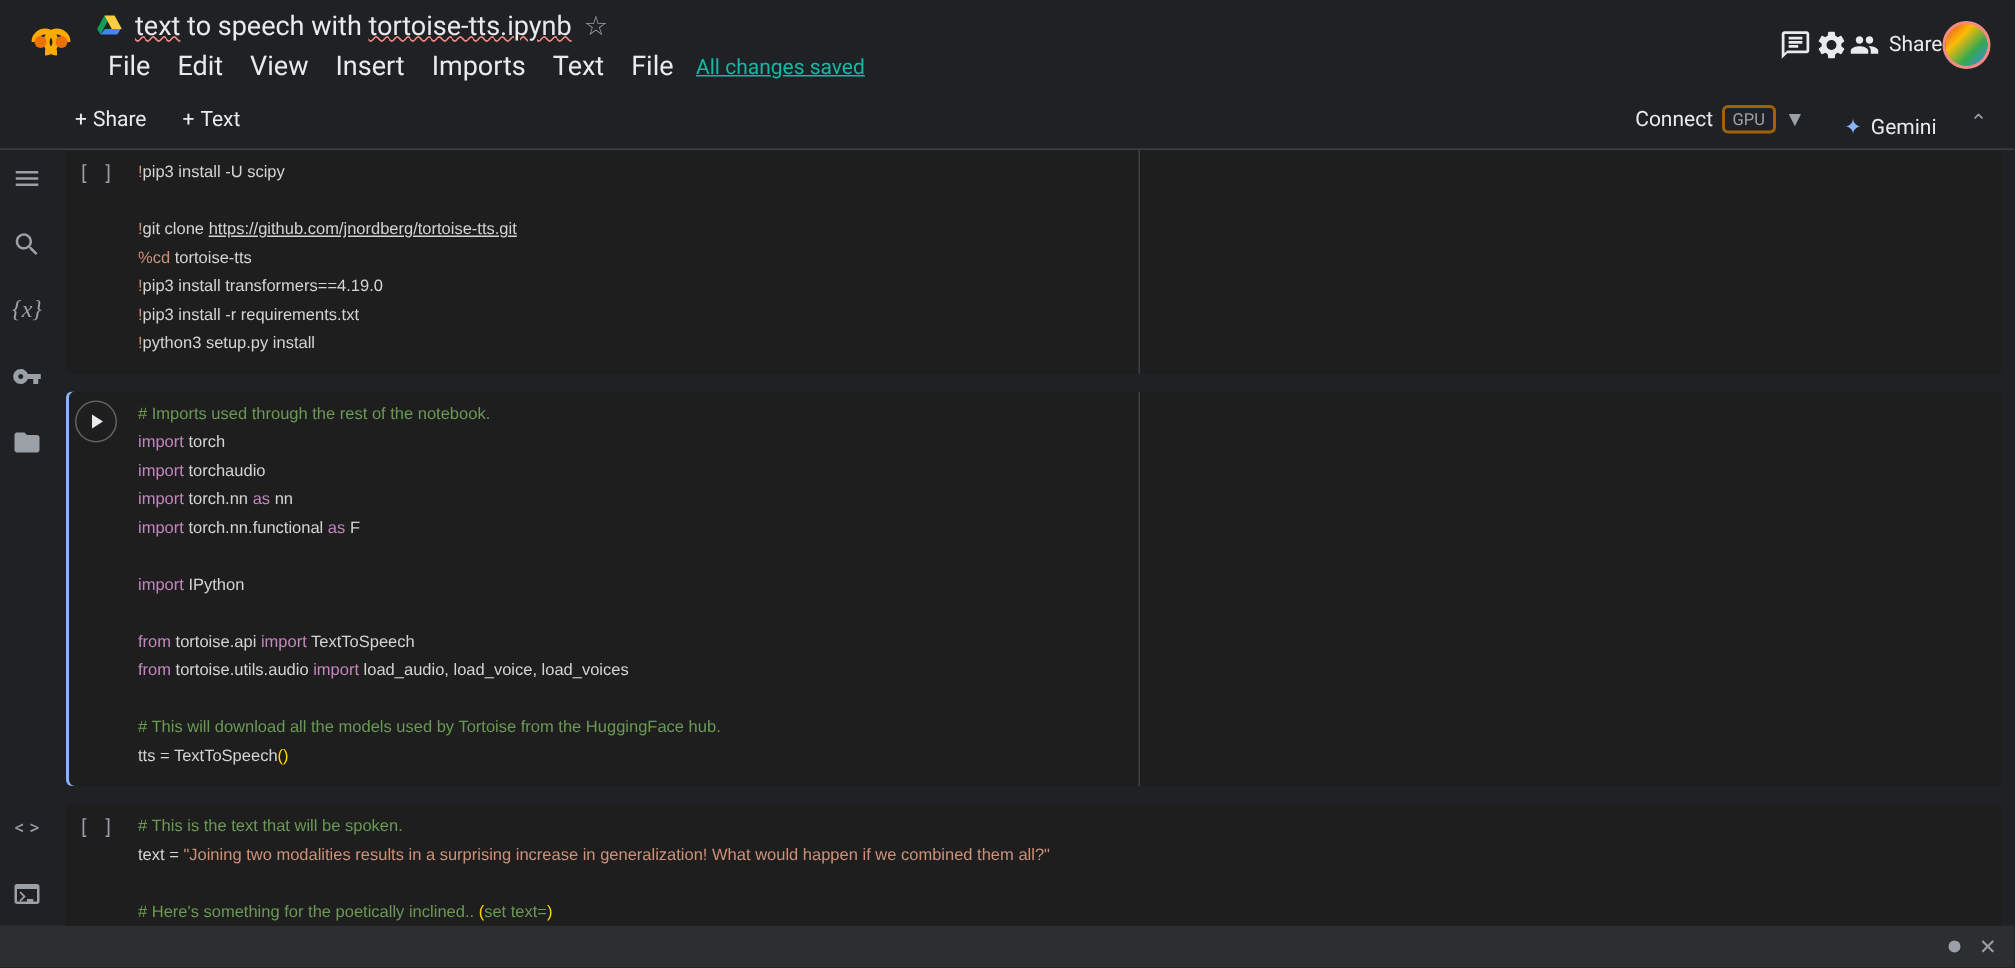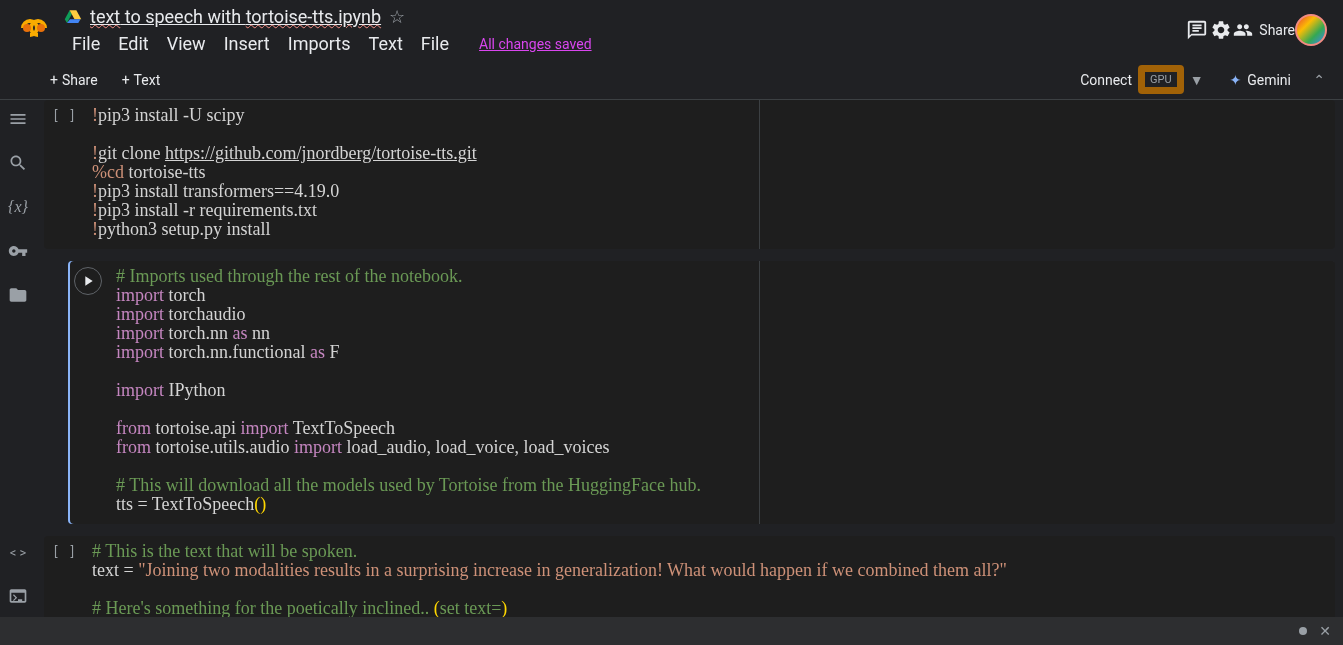--- a/index.html
+++ b/index.html
@@ -42,21 +42,20 @@
   gap: 8px;
 }
 .drive-icon {
   width: 18px;
   height: 18px;
 }
 .doc-title {
   font-size: 18px;
   color: #e8eaed;
   font-weight: 400;
-  text-decoration: underline;
 }
 .doc-title .red-underline {
   text-decoration: underline;
   text-decoration-color: #f28b82;
   text-decoration-style: wavy;
   text-decoration-thickness: 1px;
 }
 .star-icon {
   color: #9aa0a6;
   font-size: 18px;
@@ -67,23 +66,23 @@
   gap: 2px;
   align-items: center;
 }
 .menu-item {
   padding: 4px 8px;
   color: #e8eaed;
   cursor: pointer;
   font-size: 18px;
 }
 .save-status {
-  color: #d946ef;
+  color: #14b8a6;
   text-decoration: underline;
-  margin-left: 20px;
+  margin-left: 5px;
   font-size: 14px;
 }
 .header-right {
   display: flex;
   align-items: center;
   padding-top: 14px;
 }
 .icon-btn {
   color: #e8eaed;
   cursor: pointer;
@@ -123,34 +122,34 @@
   display: flex;
   align-items: center;
   gap: 4px;
   padding: 4px 10px;
   color: #e8eaed;
   cursor: pointer;
   font-size: 14px;
 }
 .toolbar-right {
   display: flex;
-  align-items: center;
+  align-items: flex-end;
   gap: 16px;
 }
 .connect-group {
   display: flex;
   align-items: center;
   gap: 6px;
   padding: 4px 10px;
   cursor: pointer;
 }
 .gpu-badge {
   font-size: 11px;
   color: #9aa0a6;
-  border: 7px solid #a16207;
+  border: 2px solid #a16207;
   padding: 1px 5px;
   border-radius: 4px;
 }
 .gemini-btn {
   display: flex;
   align-items: center;
   gap: 6px;
   cursor: pointer;
 }
 .sparkle {
@@ -193,21 +192,20 @@
 }
 .cell {
   display: flex;
   margin-bottom: 12px;
   background: #1e1e1e;
   border-radius: 4px;
   position: relative;
 }
 .cell.selected {
   box-shadow: inset 2px 0 0 #8ab4f8;
-  margin-left: 24px;
 }
 .gutter {
   width: 40px;
   padding-top: 6px;
   display: flex;
   justify-content: center;
   color: #9aa0a6;
   font-family: 'Roboto Mono', monospace;
   font-size: 13px;
 }
@@ -217,22 +215,22 @@
   border-radius: 50%;
   border: 1px solid #5f6368;
   display: flex;
   align-items: center;
   justify-content: center;
   cursor: pointer;
 }
 .code {
   flex: 1;
   padding: 6px 12px 10px 8px;
-  font-family: Liberation Serif, serif;
-  font-size: 18px;
+  font-family: Liberation Sans, sans-serif;
+  font-size: 11px;
   line-height: 19px;
   white-space: pre;
   color: #d4d4d4;
   position: relative;
 }
 .code .divider {
   position: absolute;
   right: 575px;
   top: 0;
   bottom: 0;

